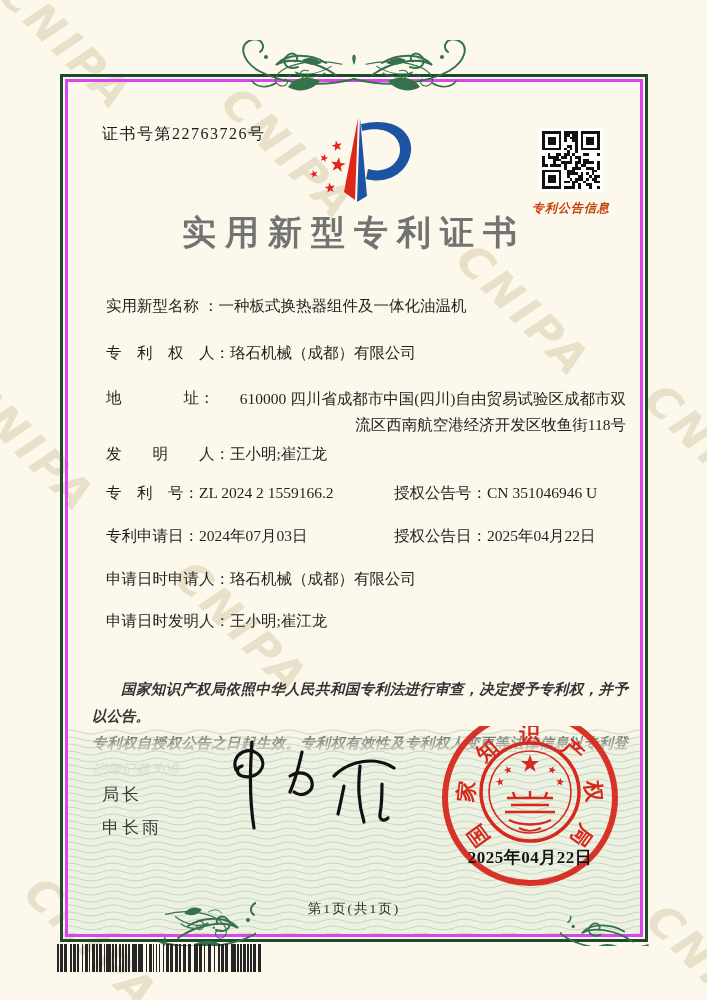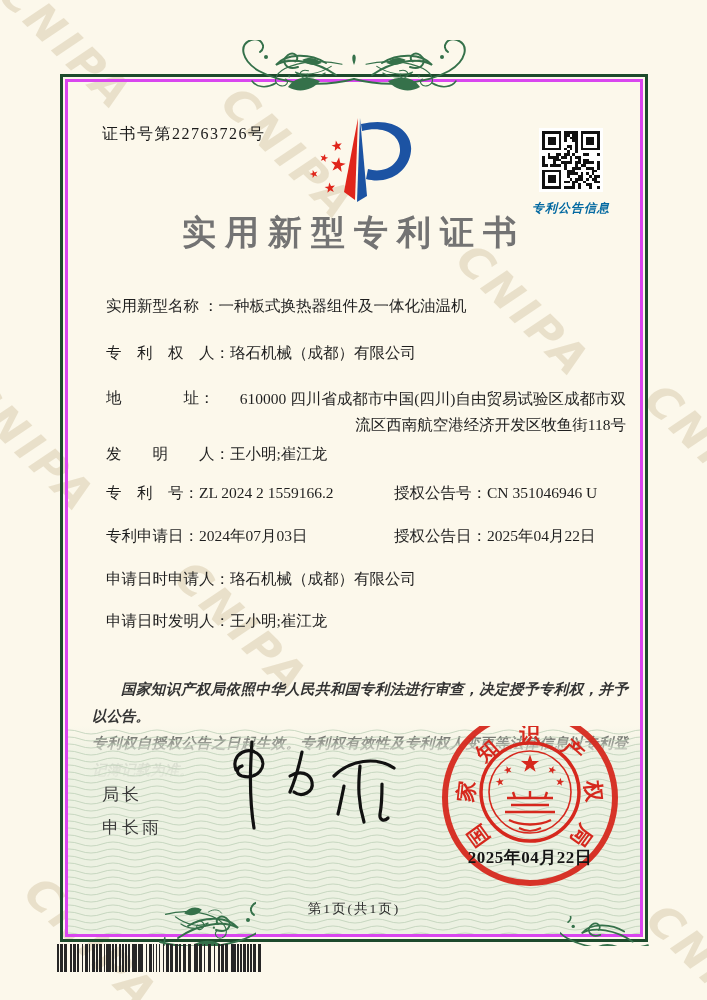--- a/index.html
+++ b/index.html
@@ -13,21 +13,21 @@
   .frame{position:absolute;left:60px;top:74px;width:588px;height:868px;
          border:3px solid var(--border-green);box-sizing:border-box;z-index:1;}
   .frame-inner{position:absolute;left:2px;top:2px;right:2px;bottom:2px;
                border:3px solid #d946ef;}
   
   .cert-number{position:absolute;left:34px;top:42px;font-size:16px;letter-spacing:1.5px;color:#1b1b1b;}
   .logo{position:absolute;left:232px;top:34px;width:112px;height:94px;}
   .qr-wrap{position:absolute;left:460px;top:46px;width:86px;text-align:center;}
   .qr{display:block;margin:0 auto;background:#fff;padding:3px;}
   .qr-label{margin-top:8px;font-size:12px;font-weight:bold;font-style:italic;
-            color:#0369a1;letter-spacing:1px;white-space:nowrap;}
+            color:#c2410c;letter-spacing:1px;white-space:nowrap;}
   .title{position:absolute;left:0;top:128px;width:100%;text-align:center;
          font-size:34px;font-weight:bold;letter-spacing:9px;color:#737373;}
   
   .fields{position:absolute;left:38px;top:212px;width:520px;font-size:15.5px;line-height:23px;color:#1f1f1f;}
   .frow{margin-bottom:22px;display:flex;align-items:flex-start;}
   .frow .lbl{white-space:nowrap;}
   .frow .val{flex:0 1 auto;}
   .frow.addr{margin-bottom:4px;text-align:right;}
   .frow.addr .val{max-width:408px;line-height:26px;margin-left:10px;}
   .frow.name{margin-bottom:24px;}

